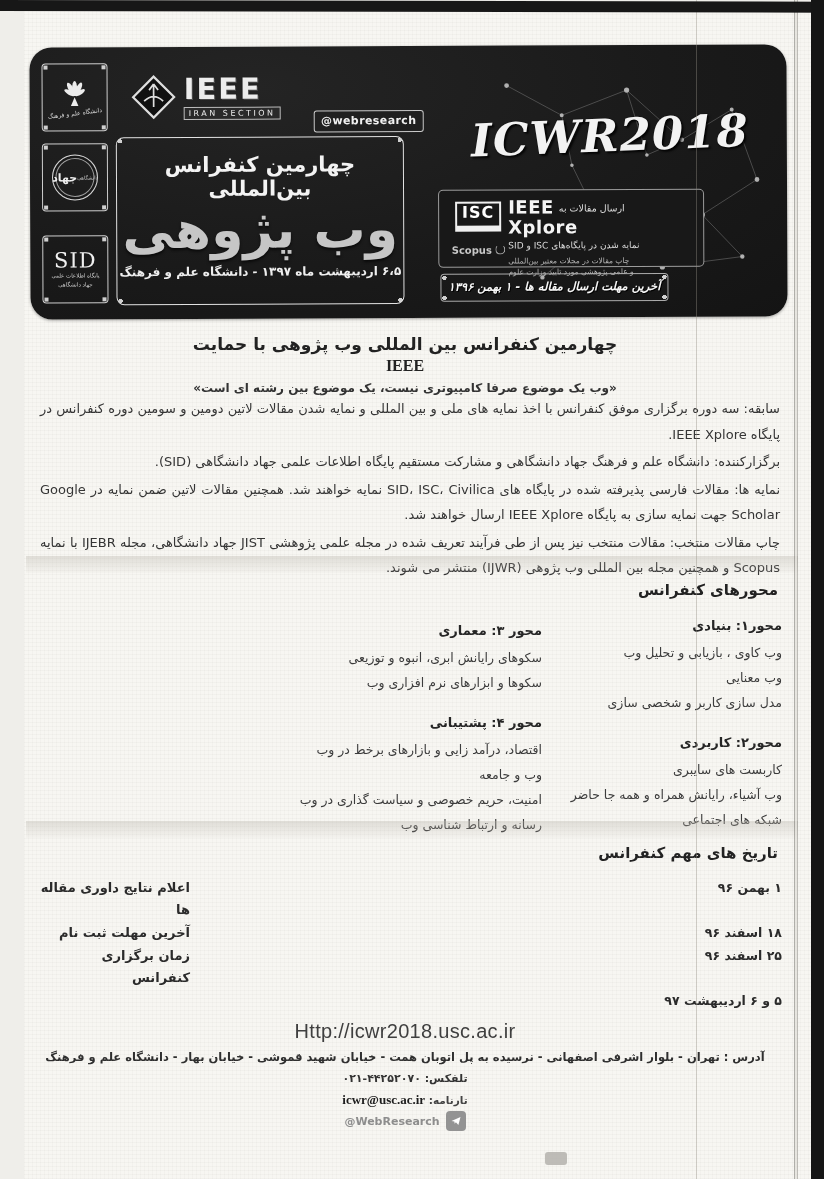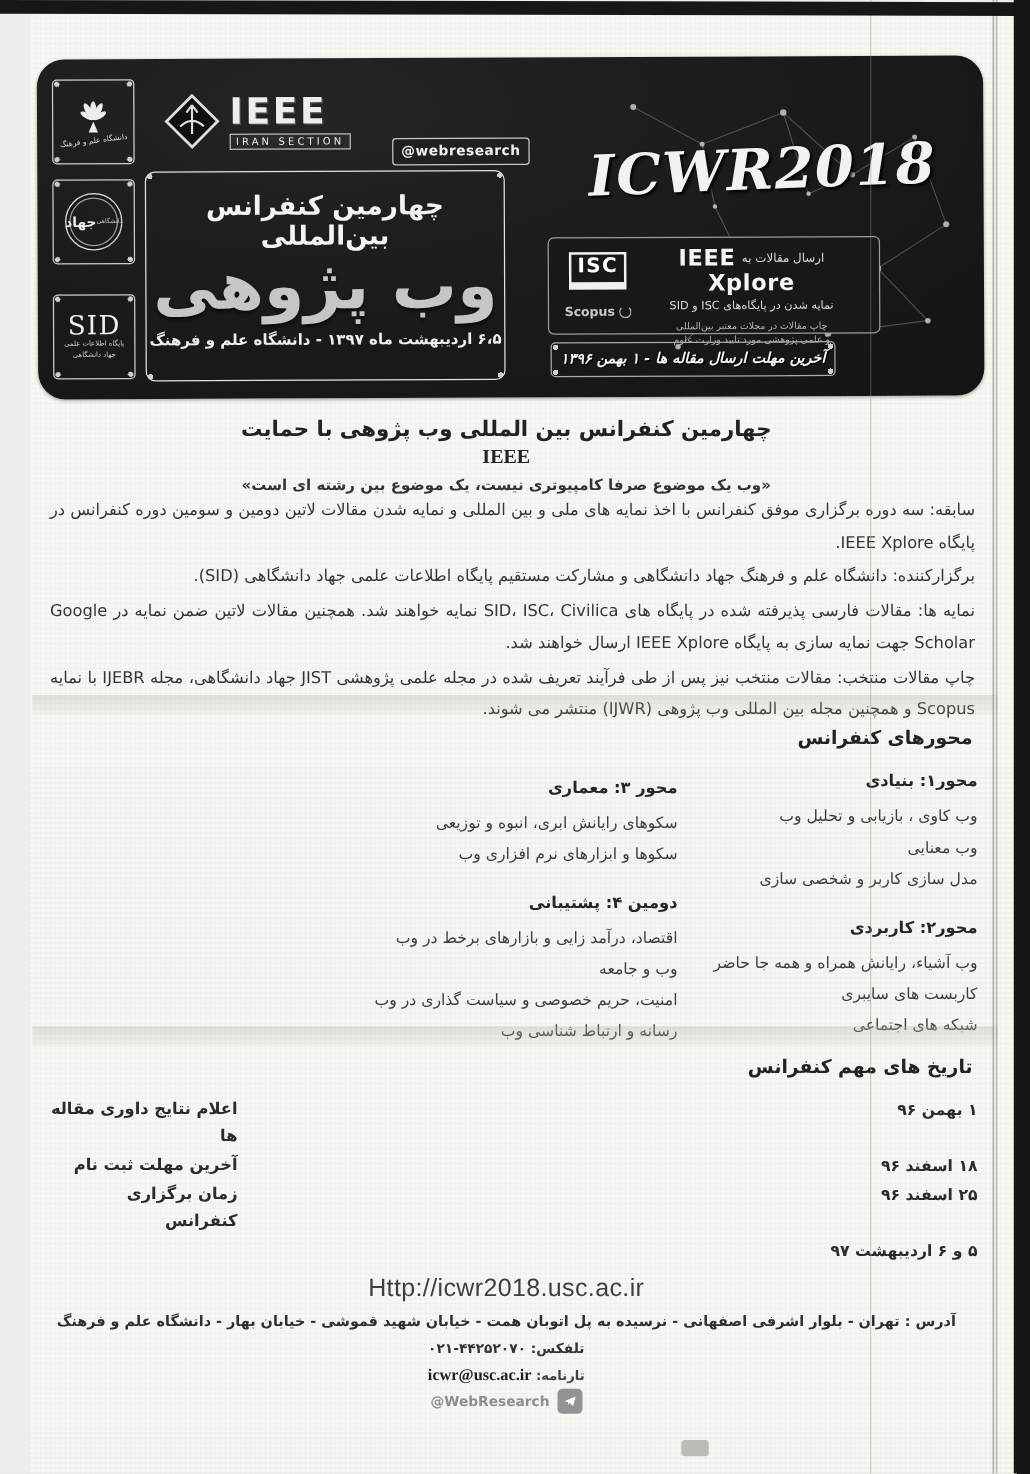--- a/index.html
+++ b/index.html
@@ -45,21 +45,21 @@
   .title-box{position:absolute;left:86px;top:90px;width:286px;height:166px;border:1.5px solid #e2e2e2;border-radius:8px;
              direction:rtl;text-align:center;}
   .tb1{font-size:21px;font-weight:bold;color:#f3f3f3;margin-top:15px;}
   .tb2{font-size:52px;font-weight:bold;color:#c6c6c6;line-height:1.15;text-shadow:0 2px 3px rgba(0,0,0,.65);}
   .tb3{font-size:12px;font-weight:bold;color:#eeeeee;margin-top:4px;}
   .icwr{position:absolute;left:420px;top:64px;width:320px;text-align:center;font-family:"DejaVu Serif",serif;
         font-style:italic;font-weight:bold;font-size:45px;color:#f2f2f2;letter-spacing:1px;transform:rotate(-2deg);
         text-shadow:0 0 1px #000, 2px 2px 2px rgba(0,0,0,.8);}
   .info-box{position:absolute;left:408px;top:144px;width:266px;height:78px;border:1px solid #9c9c9c;border-radius:5px;
             direction:rtl;display:flex;padding:7px 9px;box-sizing:border-box;background:#181818;}
-  .info-text{flex:1;text-align:center;}
+  .info-text{flex:1;text-align:left;}
   .il1{color:#f5f5f5;line-height:1.1;}
   .il1 .fa{font-size:9.5px;color:#ddd;vertical-align:middle;}
   .il1 .en{font-size:18px;font-weight:bold;letter-spacing:.5px;direction:ltr;unicode-bidi:isolate;}
   .il2{font-size:9px;color:#dcdcdc;margin-top:3px;}
   .il34{font-size:7.5px;color:#b9b9b9;margin-top:5px;line-height:1.55;}
   .info-logos{width:60px;display:flex;flex-direction:column;align-items:center;justify-content:center;gap:13px;}
   .isc{border:2px solid #f0f0f0;color:#fff;font-weight:bold;font-size:16px;letter-spacing:1px;padding:0 5px 3px;
        line-height:1.15;text-align:center;border-bottom-width:6px;}
   .scopus{display:flex;align-items:center;gap:3px;color:#c9c9c9;font-size:10px;font-weight:bold;}
   .scopus i{width:8px;height:8px;border:1.5px solid #b5b5b5;border-radius:50%;display:inline-block;border-top-color:transparent;}
@@ -231,33 +231,33 @@
   <div class="topics">
     <div class="tcol1">
       <div class="tgroup">
         <h4>محور۱: بنیادی</h4>
         <div>وب کاوی ، بازیابی و تحلیل وب</div>
         <div>وب معنایی</div>
         <div>مدل سازی کاربر و شخصی سازی</div>
       </div>
       <div class="tgroup">
         <h4>محور۲: کاربردی</h4>
+        <div>کاربست های سایبری</div>
         <div>وب آشیاء، رایانش همراه و همه جا حاضر</div>
-        <div>کاربست های سایبری</div>
         <div>شبکه های اجتماعی</div>
       </div>
     </div>
     <div class="tcol2">
       <div class="tgroup">
         <h4>محور ۳: معماری</h4>
         <div>سکوهای رایانش ابری، انبوه و توزیعی</div>
         <div>سکوها و ابزارهای نرم افزاری وب</div>
       </div>
       <div class="tgroup">
-        <h4>دومین ۴: پشتیبانی</h4>
+        <h4>محور ۴: پشتیبانی</h4>
         <div>اقتصاد، درآمد زایی و بازارهای برخط در وب</div>
         <div>وب و جامعه</div>
         <div>امنیت، حریم خصوصی و سیاست گذاری در وب</div>
         <div>رسانه و ارتباط شناسی وب</div>
       </div>
     </div>
   </div>
 
   <div class="band band2"></div>
 

